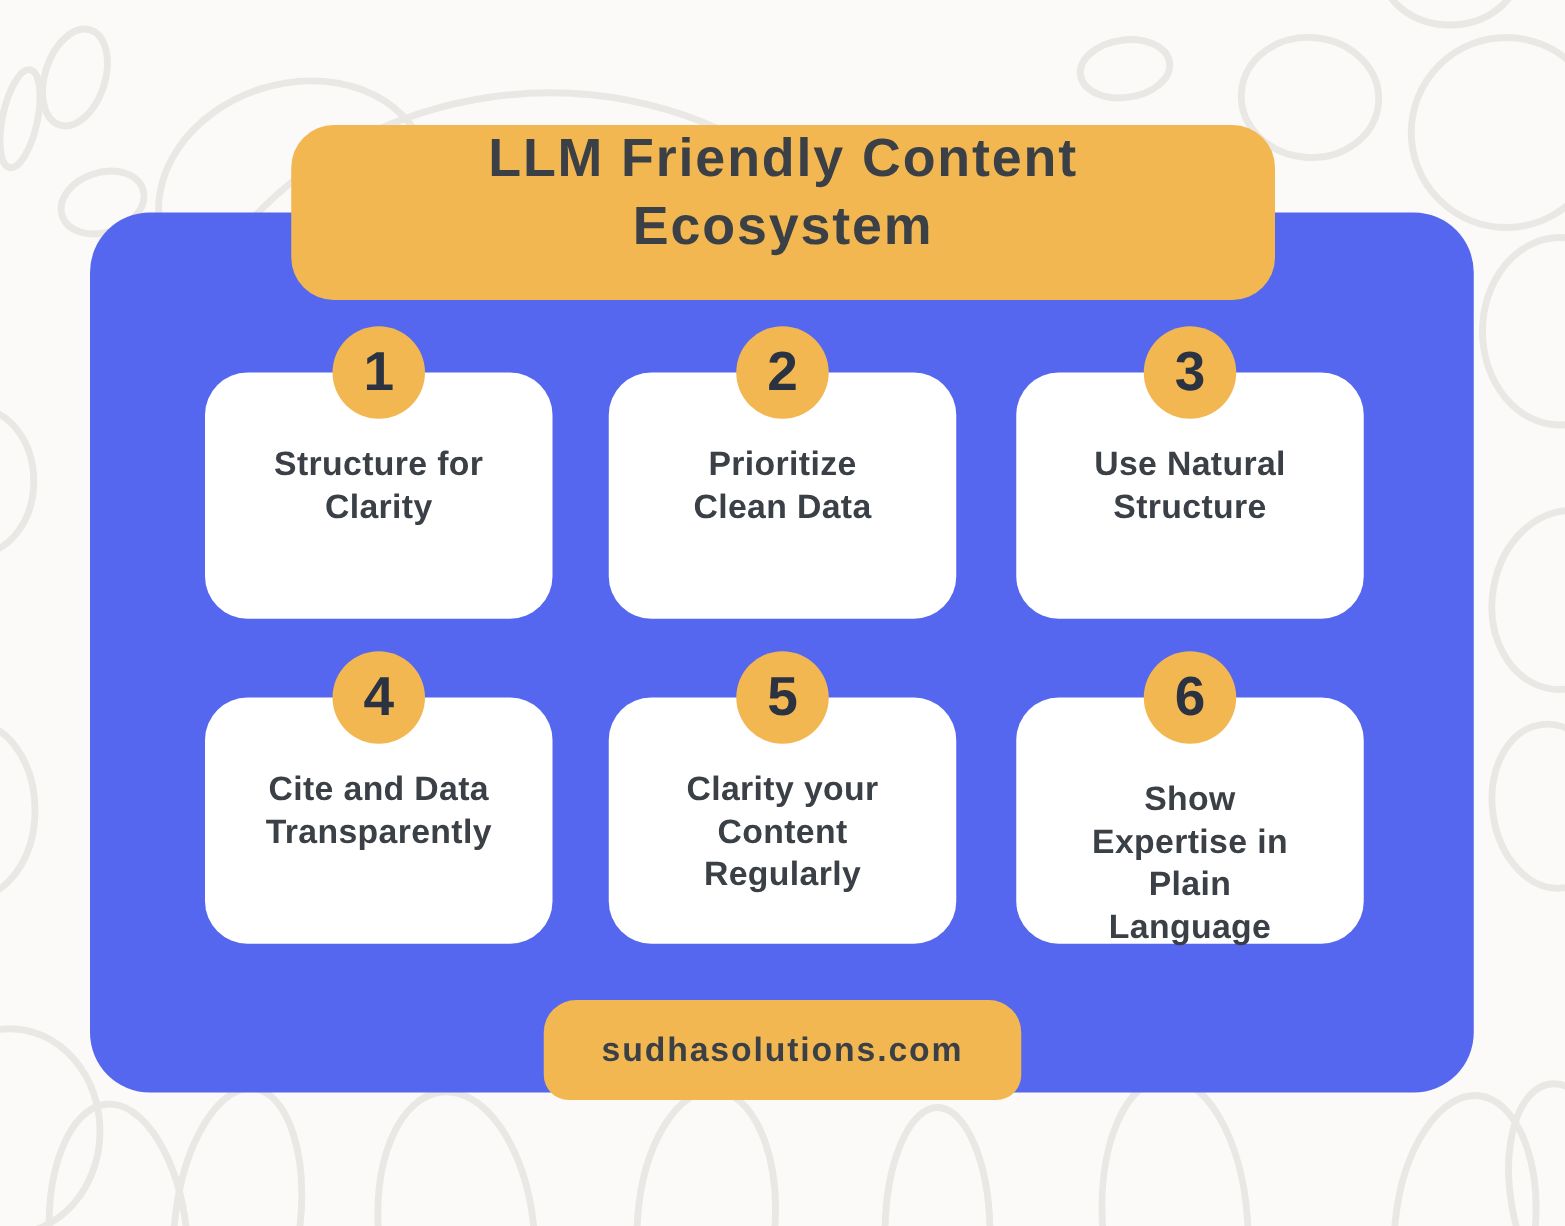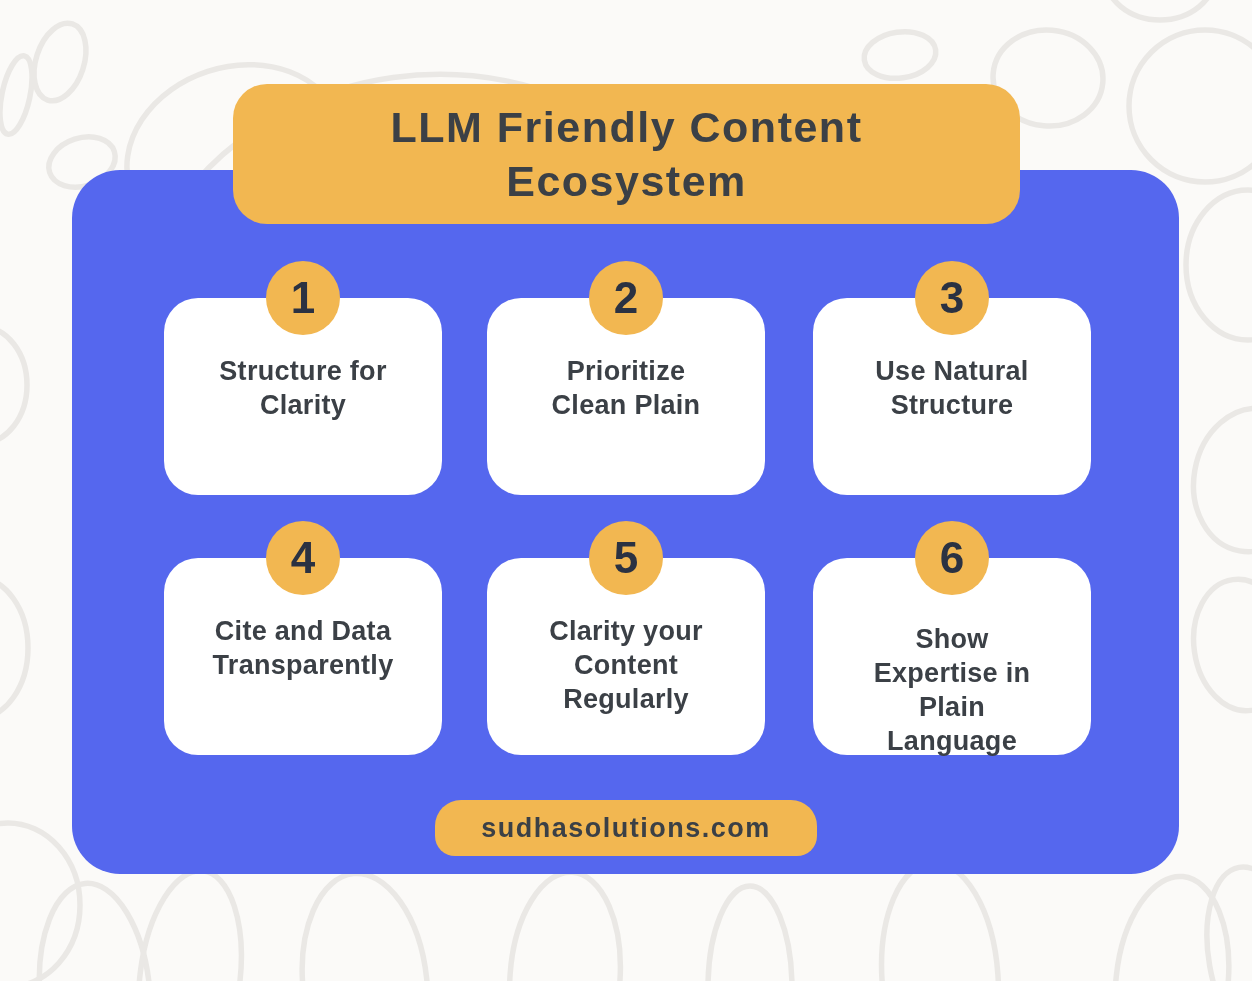--- a/index.html
+++ b/index.html
@@ -35,26 +35,26 @@
   }
   .main-panel{
     position:absolute;
     left:72px;top:170px;
     width:1107px;height:704px;
     background:var(--panel-blue);
     border-radius:48px;
   }
   .title-banner{
     position:absolute;
-    left:233px;top:84px;
+    left:233px;top:100px;
     width:787px;height:140px;
     background:var(--accent-yellow);
     border-radius:34px;
     display:flex;
-    align-items:center;
+    align-items:flex-start;
     justify-content:center;
   }
   .title-text{
     font-size:43px;
     line-height:54px;
     font-weight:700;
     letter-spacing:1.5px;
     color:var(--text-dark);
     text-align:center;
     white-space:pre-line;
@@ -97,21 +97,21 @@
   }
   .pos-c1{left:164px;top:298px;}
   .pos-c2{left:487px;top:298px;}
   .pos-c3{left:813px;top:298px;}
   .pos-c4{left:164px;top:558px;}
   .pos-c5{left:487px;top:558px;}
   .pos-c6{left:813px;top:558px;}
   .footer-banner{
     position:absolute;
     left:435px;top:800px;
-    width:382px;height:56px;
+    width:382px;height:80px;
     background:var(--accent-yellow);
     border-radius:26px 26px 20px 20px;
     display:flex;
     align-items:center;
     justify-content:center;
   }
   .footer-text{
     font-size:27px;
     font-weight:700;
     letter-spacing:1.5px;
@@ -167,21 +167,21 @@
     </div>
     <div class="card-label">Structure for
 Clarity</div>
   </div>
 
   <div class="card pos-c2">
     <div class="badge">
       <span class="badge-number">2</span>
     </div>
     <div class="card-label">Prioritize
-Clean Plain</div>
+Clean Data</div>
   </div>
 
   <div class="card pos-c3">
     <div class="badge">
       <span class="badge-number">3</span>
     </div>
     <div class="card-label">Use Natural
 Structure</div>
   </div>
 

